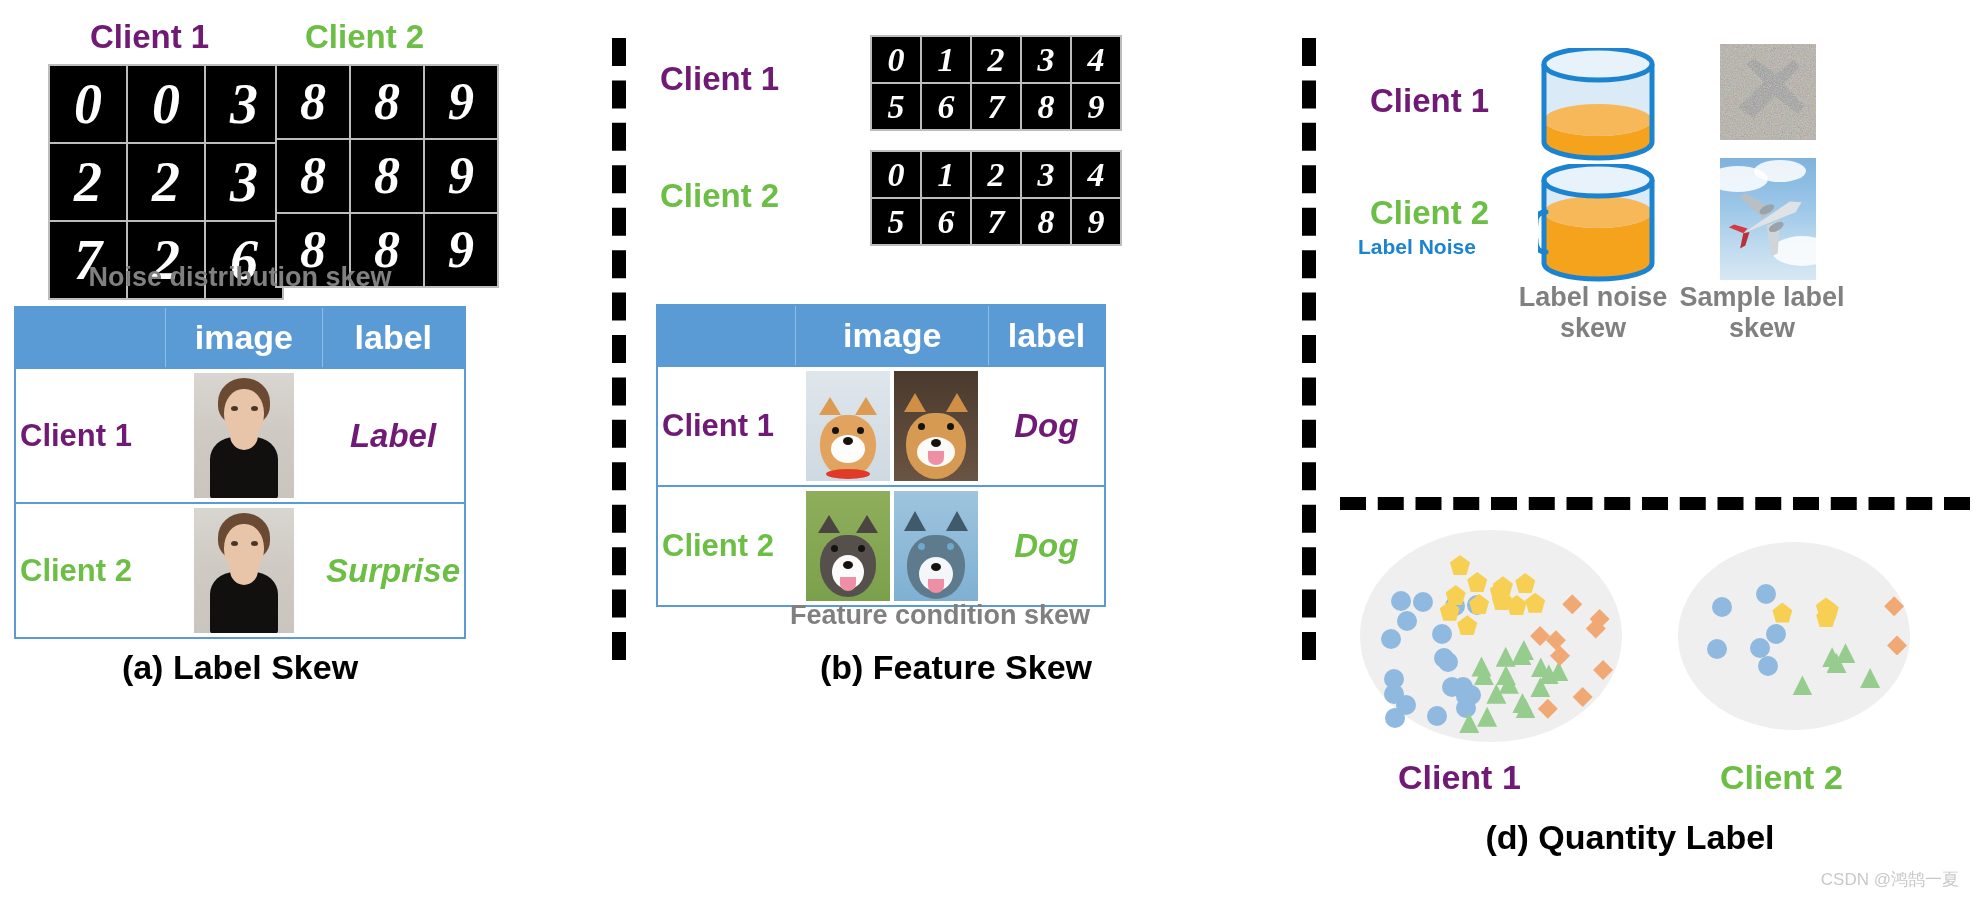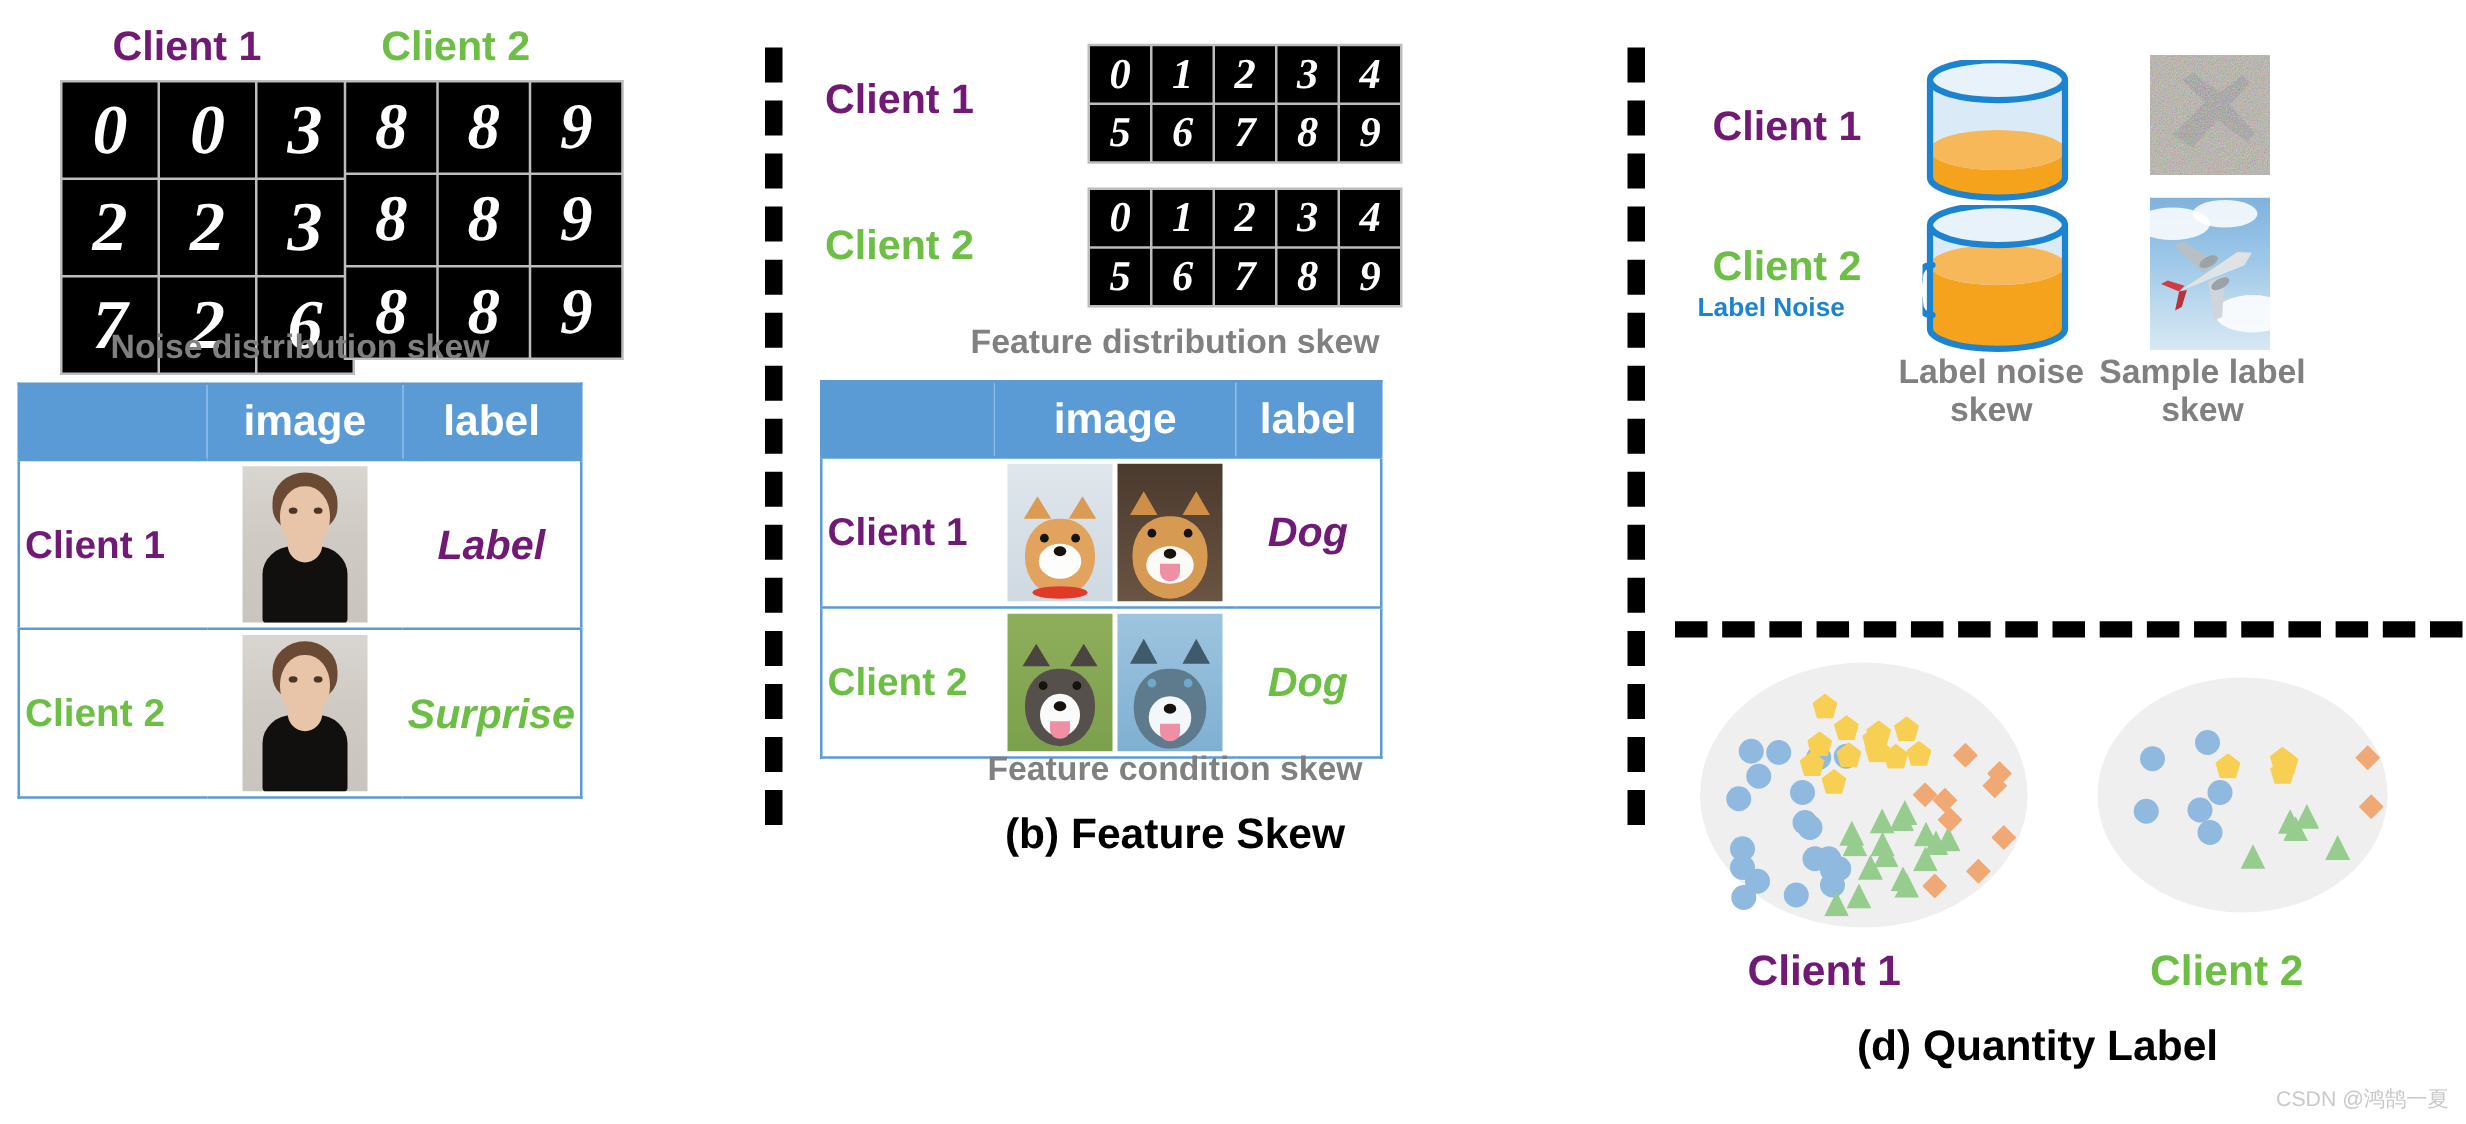--- a/index.html
+++ b/index.html
@@ -205,20 +205,21 @@
               <div class="face-body"></div>
                 <div class="face-hands"></div>
             </div>
           </td>
           <td class="cellLabel client2">Surprise</td>
         </tr>
       </tbody>
     </table>
   </div>
 
+  <div class="maincap" style="position:absolute;left:0;top:648px;width:480px;">(a) Label Skew</div>
 </div>
 
 <div class="vdash" style="left:612px;top:38px;height:622px;"></div>
 
 <div class="panel" style="left:620px;top:0;width:660px;height:899px;">
 
   <div class="clientTitle client1" style="position:absolute;left:40px;top:60px;">Client 1</div>
   <div class="clientTitle client2" style="position:absolute;left:40px;top:177px;">Client 2</div>
 
   <div class="mnistGrid" id="b1grid" style="position:absolute;left:250px;top:35px;grid-template-columns:repeat(5,48px);grid-auto-rows:45px;">
@@ -240,21 +241,20 @@
       <div class="cell" style="font-size: 34px;">2</div>
       <div class="cell" style="font-size: 34px;">3</div>
       <div class="cell" style="font-size: 34px;">4</div>
       <div class="cell" style="font-size: 34px;">5</div>
       <div class="cell" style="font-size: 34px;">6</div>
       <div class="cell" style="font-size: 34px;">7</div>
       <div class="cell" style="font-size: 34px;">8</div>
       <div class="cell" style="font-size: 34px;">9</div>
     </div>
 
-  <div class="subcap" style="position:absolute;left:0;top:258px;width:640px;">Feature distribution skew</div>
 
   <div style="position:absolute;left:36px;top:304px;width:450px;">
     <table class="skewTable">
       <thead>
         <tr>
           <th style="width:31%;"></th>
           <th style="width:43%;">image</th>
           <th style="width:26%;">label</th>
         </tr>
       </thead>
@@ -313,21 +313,21 @@
               </div>
             </div>
           </td>
           <td class="cellLabel client2">Dog</td>
         </tr>
       </tbody>
     </table>
   </div>
 
   <div class="subcap" style="position:absolute;left:0;top:600px;width:640px;">Feature condition skew</div>
-  <div class="maincap" style="position:absolute;left:0;top:648px;width:640px;">(b) Feature Skew</div>
+  <div class="maincap" style="position:absolute;left:16px;top:648px;width:640px;">(b) Feature Skew</div>
 </div>
 
 <div class="vdash" style="left:1302px;top:38px;height:622px;"></div>
 
 <div class="panel" style="left:1330px;top:0;width:643px;height:480px;">
 
   <div class="clientTitle client1" style="position:absolute;left:40px;top:82px;">Client 1</div>
   <div class="clientTitle client2" style="position:absolute;left:40px;top:194px;">Client 2</div>
 
   <div style="position:absolute;left:28px;top:235px;color:#1B83D0;font-size:21px;font-weight:bold;white-space:nowrap;">Label Noise</div>

